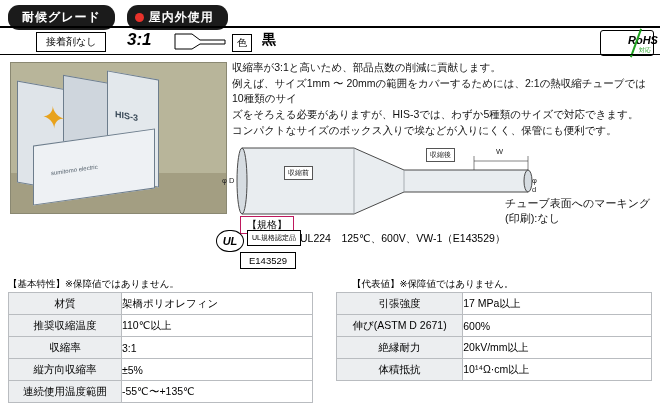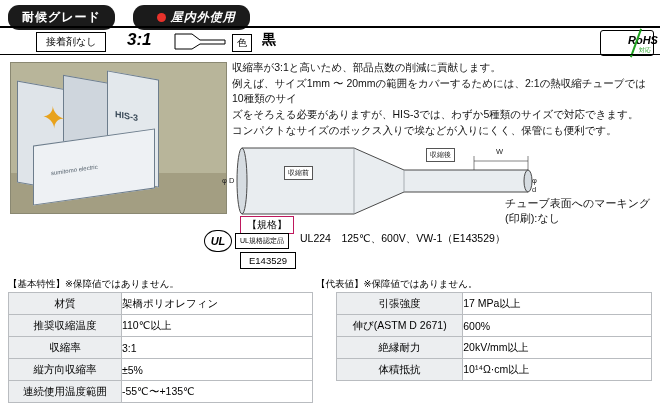--- a/index.html
+++ b/index.html
@@ -7,27 +7,27 @@
     width:660px;height:403px;
     background:#ffffff;
     font-family:"Liberation Sans","DejaVu Sans",sans-serif;
     font-size:10px;color:#000;
     position:relative;
     overflow:hidden;
   }
   .page{position:relative;width:660px;height:403px;}
 
   
-  .tabrow{position:absolute;left:8px;top:5px;display:flex;gap:18px;}
+  .tabrow{position:absolute;left:8px;top:5px;display:flex;gap:12px;}
   .tab{
     background:#1b1b1b;color:#fff;font-weight:bold;font-size:12px;
     padding:4px 14px;border-radius:11px;letter-spacing:1px;
     display:flex;align-items:center;
   }
-  .tab.with-dot{padding-left:24px;font-style:italic;}
+  .tab.with-dot{padding-left:8px;}
   .dot{
     display:inline-block;width:9px;height:9px;border-radius:50%;
     background:#e8322b;margin-right:5px;
   }
 
   
   .hrule{position:absolute;left:0;right:0;height:1px;background:#000;}
   .hrule.a{top:26px;}
   .hrule.b{top:27px;}
 
@@ -104,21 +104,21 @@
   .markingnote{
     position:absolute;left:505px;top:196px;font-size:11px;color:#111;
   }
 
   
   .stdtitle{
     position:absolute;left:240px;top:216px;font-size:10px;
     border:1px solid #be185d;padding:1px 6px;background:#fff;
   }
   .ulbox{
-    position:absolute;left:204px;top:230px;display:flex;align-items:center;gap:3px;
+    position:absolute;left:216px;top:230px;display:flex;align-items:flex-start;gap:3px;
   }
   .ulmark{
     width:26px;height:20px;border:1.6px solid #000;border-radius:50%/55%;
     display:flex;align-items:center;justify-content:center;
     font-size:11px;font-weight:bold;font-style:italic;
   }
   .ultag{
     border:1px solid #000;font-size:7px;padding:3px 2px;line-height:1.1;text-align:center;
     background:#fff;width:48px;
   }
@@ -242,21 +242,21 @@
       <td class="k">縦方向収縮率</td>
       <td class="v">±5%</td>
     </tr>
     <tr>
       <td class="k">連続使用温度範囲</td>
       <td class="v">-55℃〜+135℃</td>
     </tr>
   </tbody>
     </table>
 
-  <div class="tblnote" style="left:316px;top:278px;">【代表値】※保障値ではありません。</div>
+  <div class="tblnote" style="left:352px;top:278px;">【代表値】※保障値ではありません。</div>
   <table class="tbl right">
     <tbody>
         <tr>
       <td class="k">引張強度</td>
       <td class="v">17 MPa以上</td>
     </tr>
     <tr>
       <td class="k">伸び(ASTM D 2671)</td>
       <td class="v">600%</td>
     </tr>

